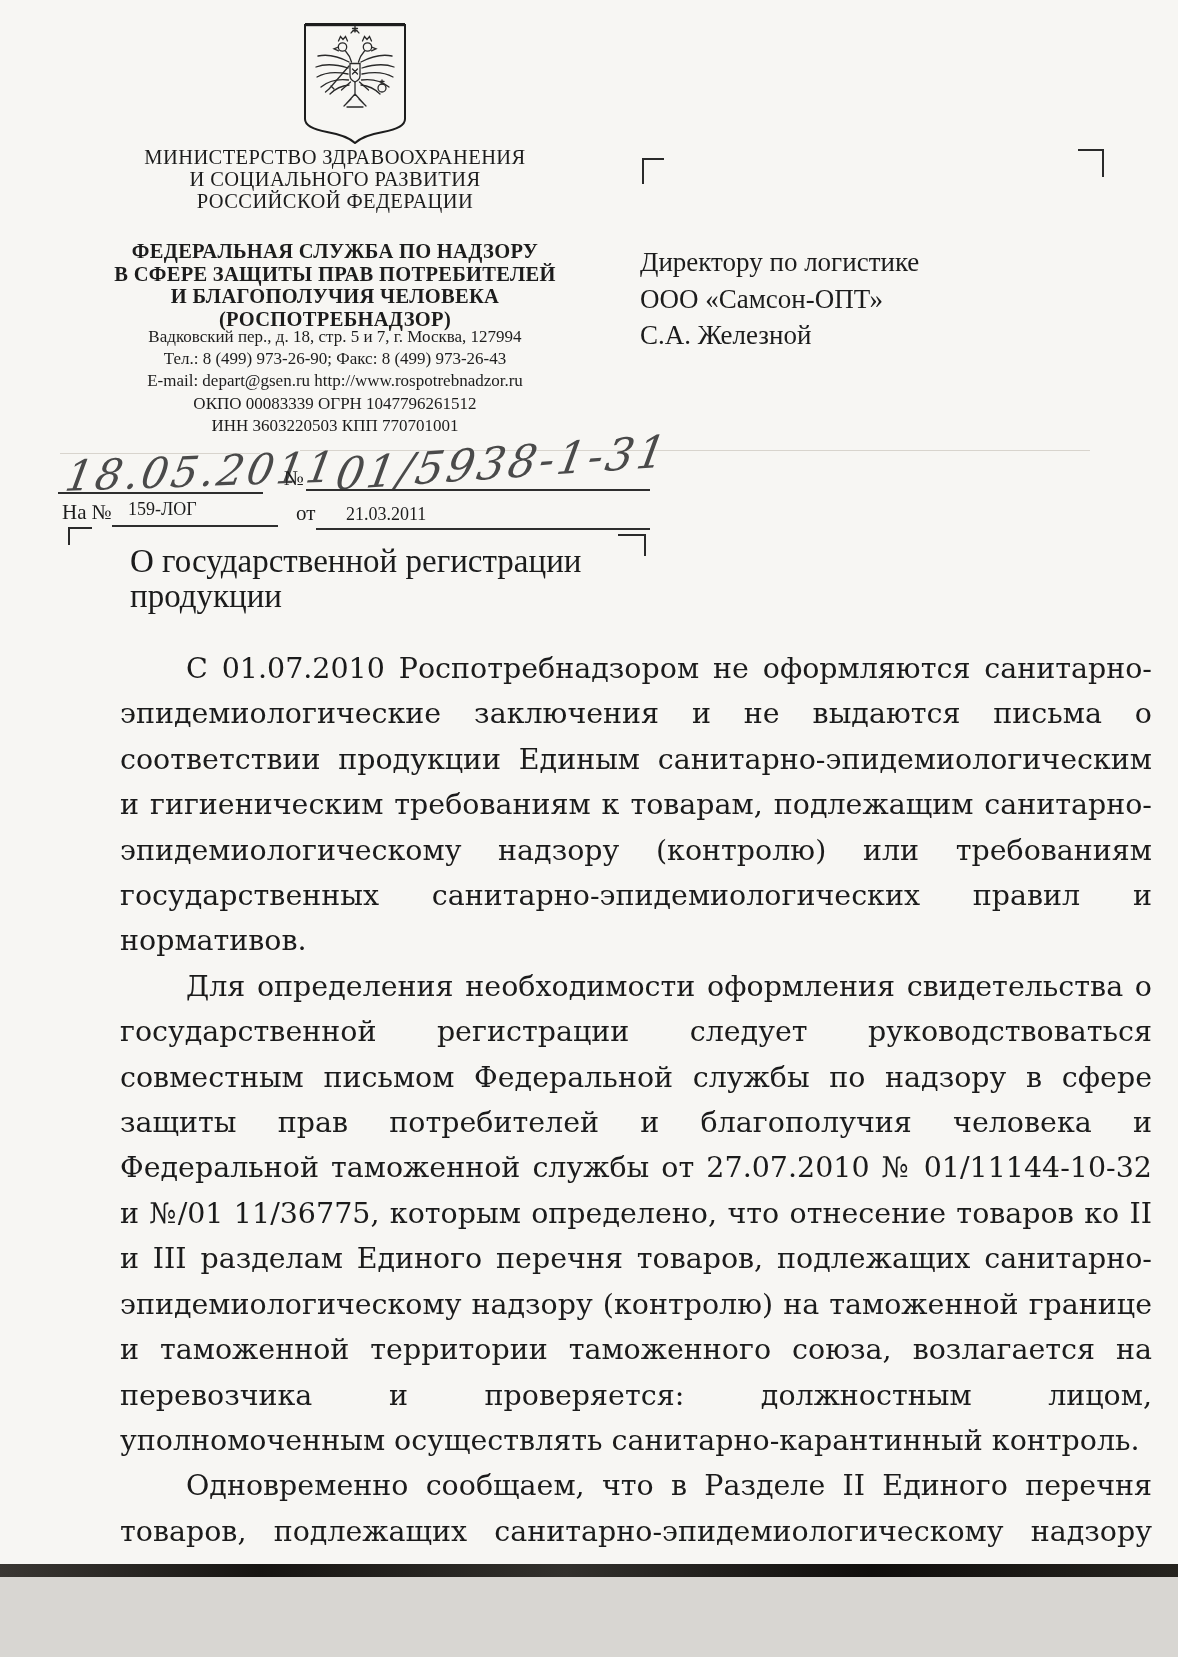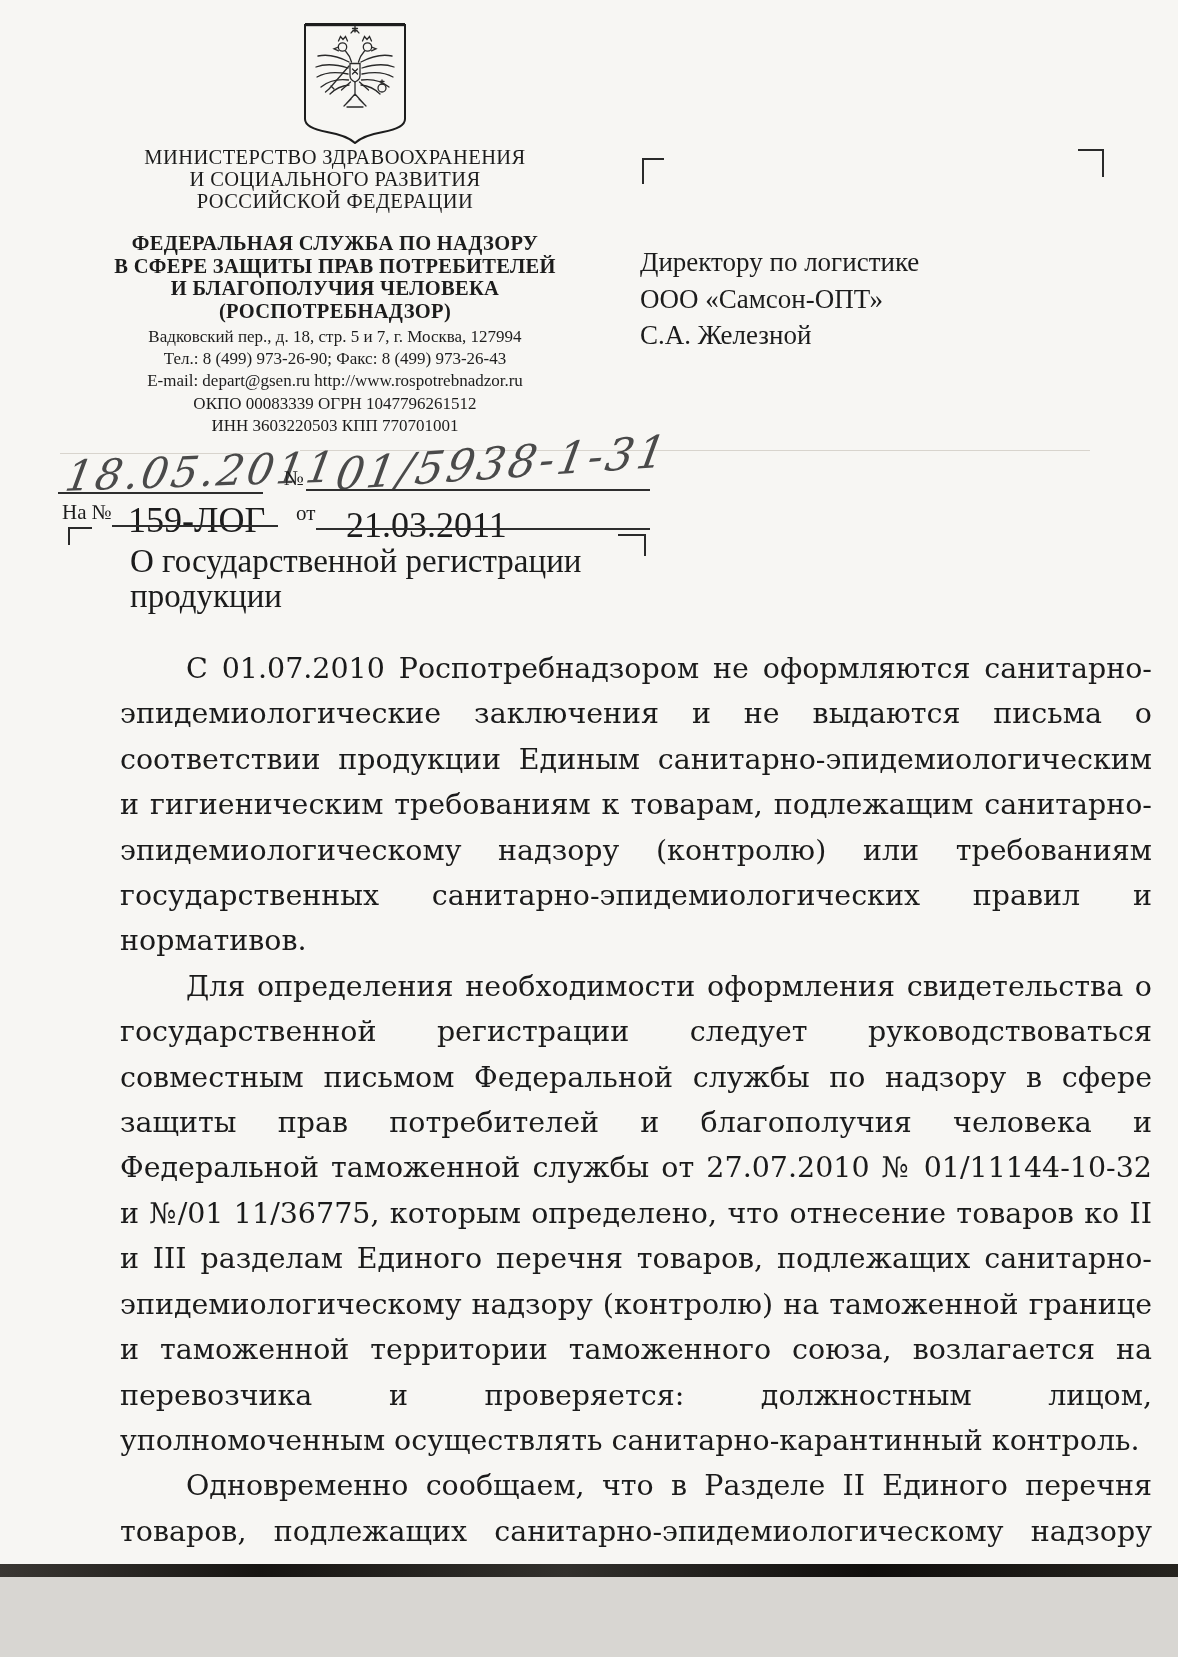--- a/index.html
+++ b/index.html
@@ -11,42 +11,42 @@
     background:#f7f6f3;
     overflow:hidden;
     font-family:"Liberation Serif","DejaVu Serif",serif;
     color:#1c1c1c;
   }
   .abs{position:absolute;}
   .center{text-align:center;}
 
   
   .ministry{left:85px;top:146px;width:500px;font-size:20.5px;line-height:22px;letter-spacing:.4px;}
-  .agency{left:85px;top:232px;width:500px;font-size:20.5px;line-height:22.6px;font-weight:bold;letter-spacing:.3px;}
+  .agency{left:85px;top:240px;width:500px;font-size:20.5px;line-height:22.6px;font-weight:bold;letter-spacing:.3px;}
   .contacts{left:85px;top:326px;width:500px;font-size:17px;line-height:22.2px;}
 
   
   .emblem{left:302px;top:20px;width:106px;height:124px;}
   .emblem svg{display:block;}
 
   
   .recipient{left:640px;top:244px;font-size:27px;line-height:36.5px;}
 
   
   .lbl{font-size:21px;}
   .handwriting{
     font-family:"DejaVu Serif",serif;
     font-style:italic;
     color:#4a4a4a;
     letter-spacing:3px;
     white-space:nowrap;
   }
   .hw-date{left:66px;top:447px;font-size:42px;transform:rotate(-2deg) skewX(-12deg);}
   .hw-num{left:336px;top:437px;font-size:44px;transform:rotate(-4deg) skewX(-14deg);}
-  .typed{font-size:36px;white-space:nowrap;font-family:Liberation Serif, serif;}
+  .typed{font-size:18px;white-space:nowrap;font-family:Liberation Serif, serif;}
   .rule{background:#2e2e2e;height:2px;}
   .rule-faint{background:#d8d4cd;height:1px;}
 
   
   .corner{width:22px;height:22px;}
   .c-tl{border-top:2px solid #2a2a2a;border-left:2px solid #2a2a2a;}
   .c-tr{border-top:2px solid #2a2a2a;border-right:2px solid #2a2a2a;}
   .c-bl{border-bottom:2px solid #2a2a2a;border-left:2px solid #2a2a2a;}
   .c-br{border-top:2px solid #2a2a2a;border-right:2px solid #2a2a2a;}
 

